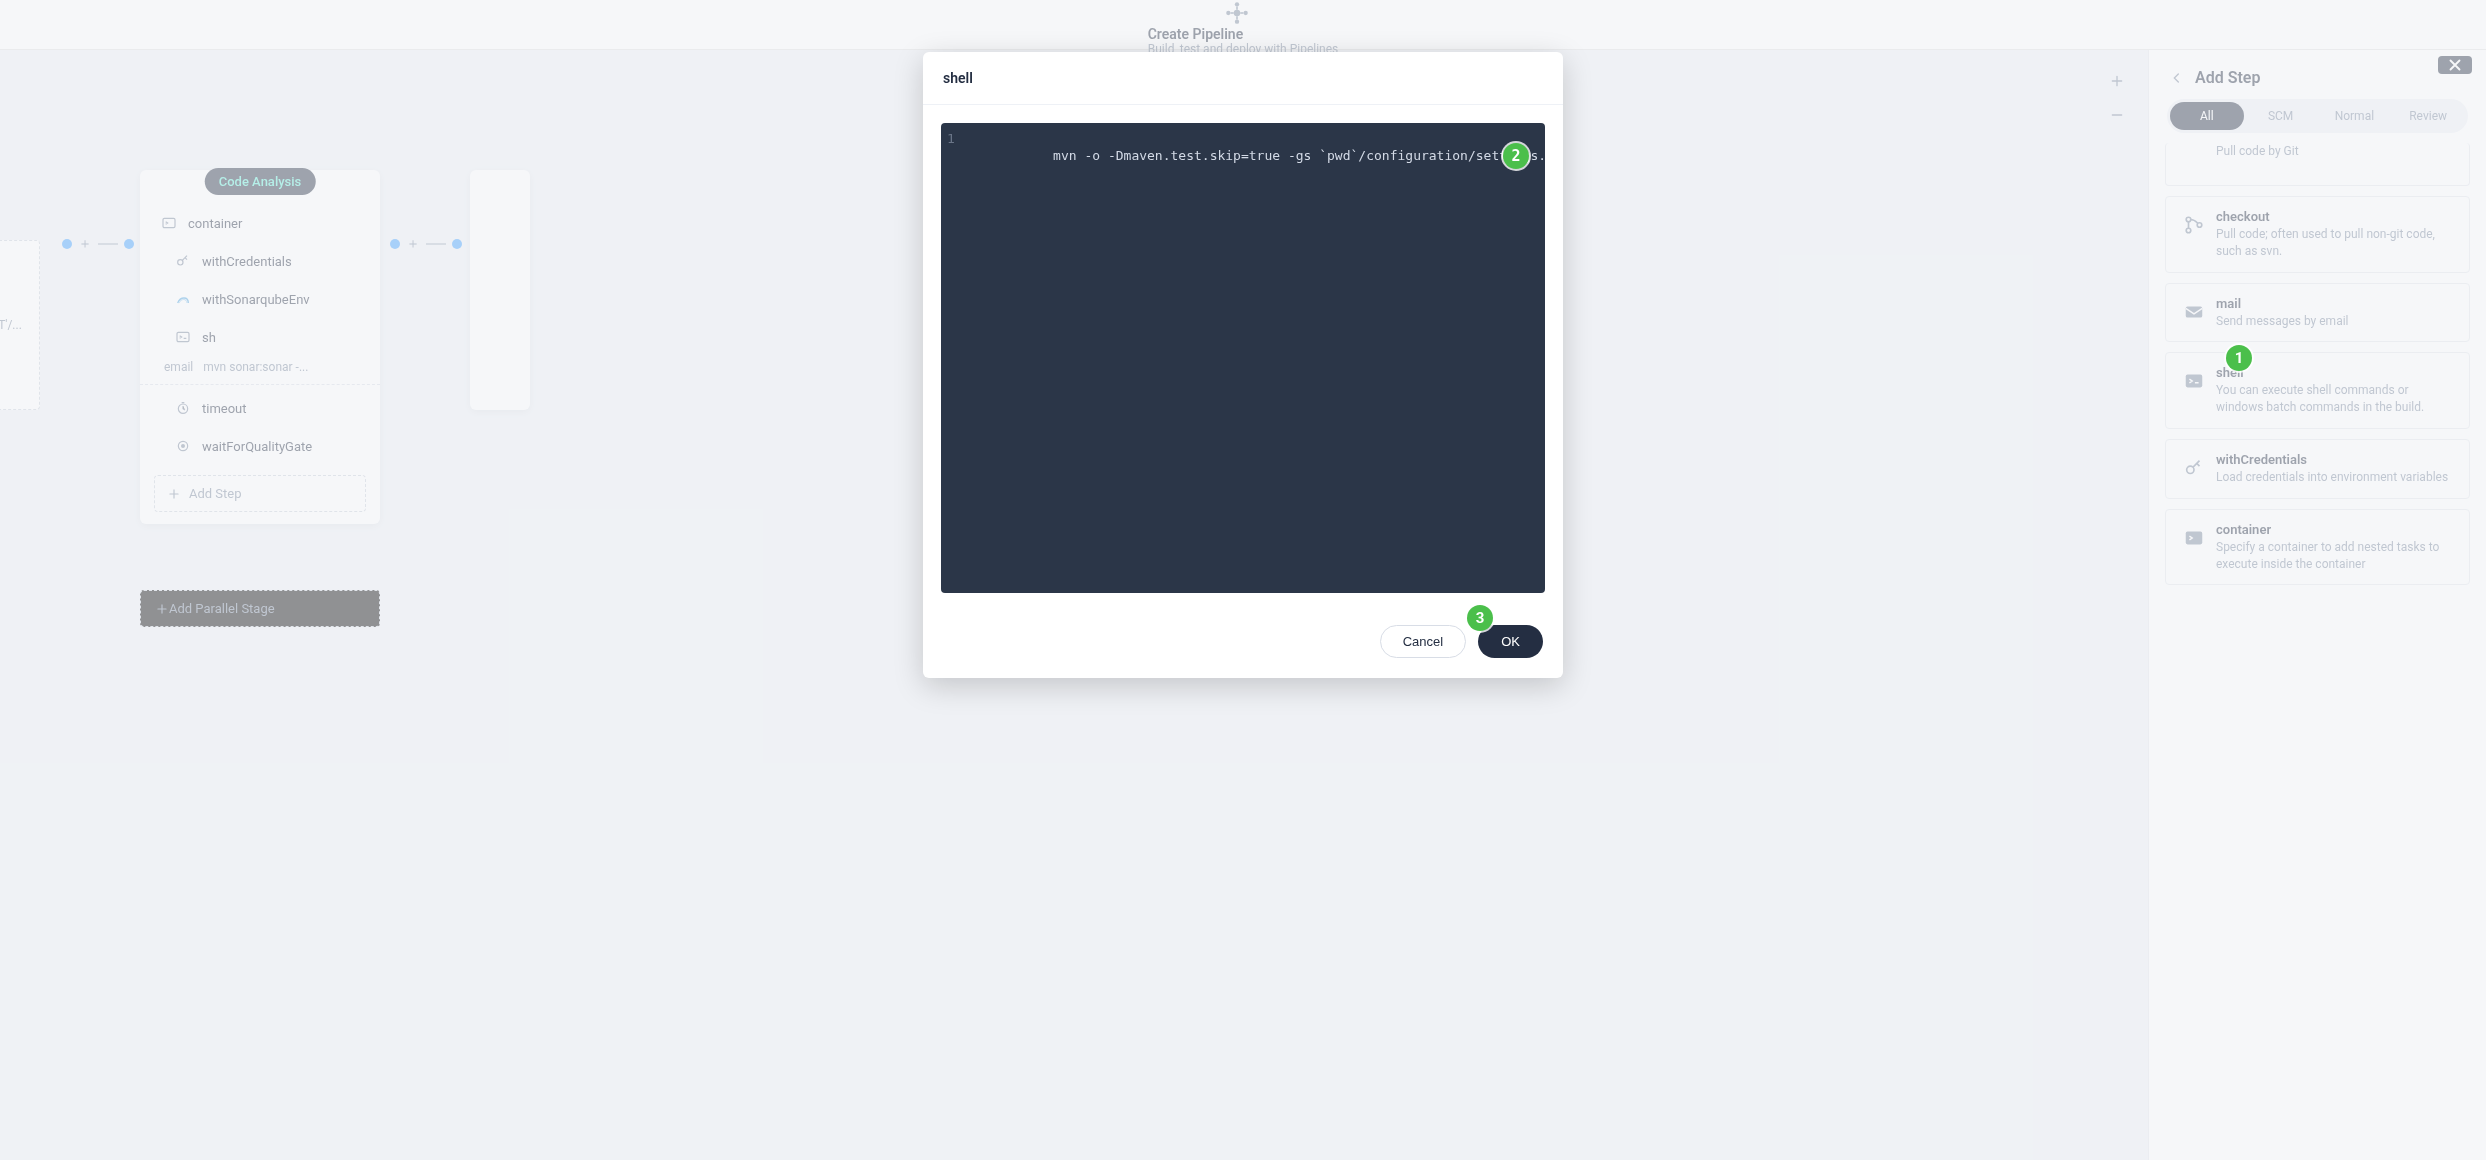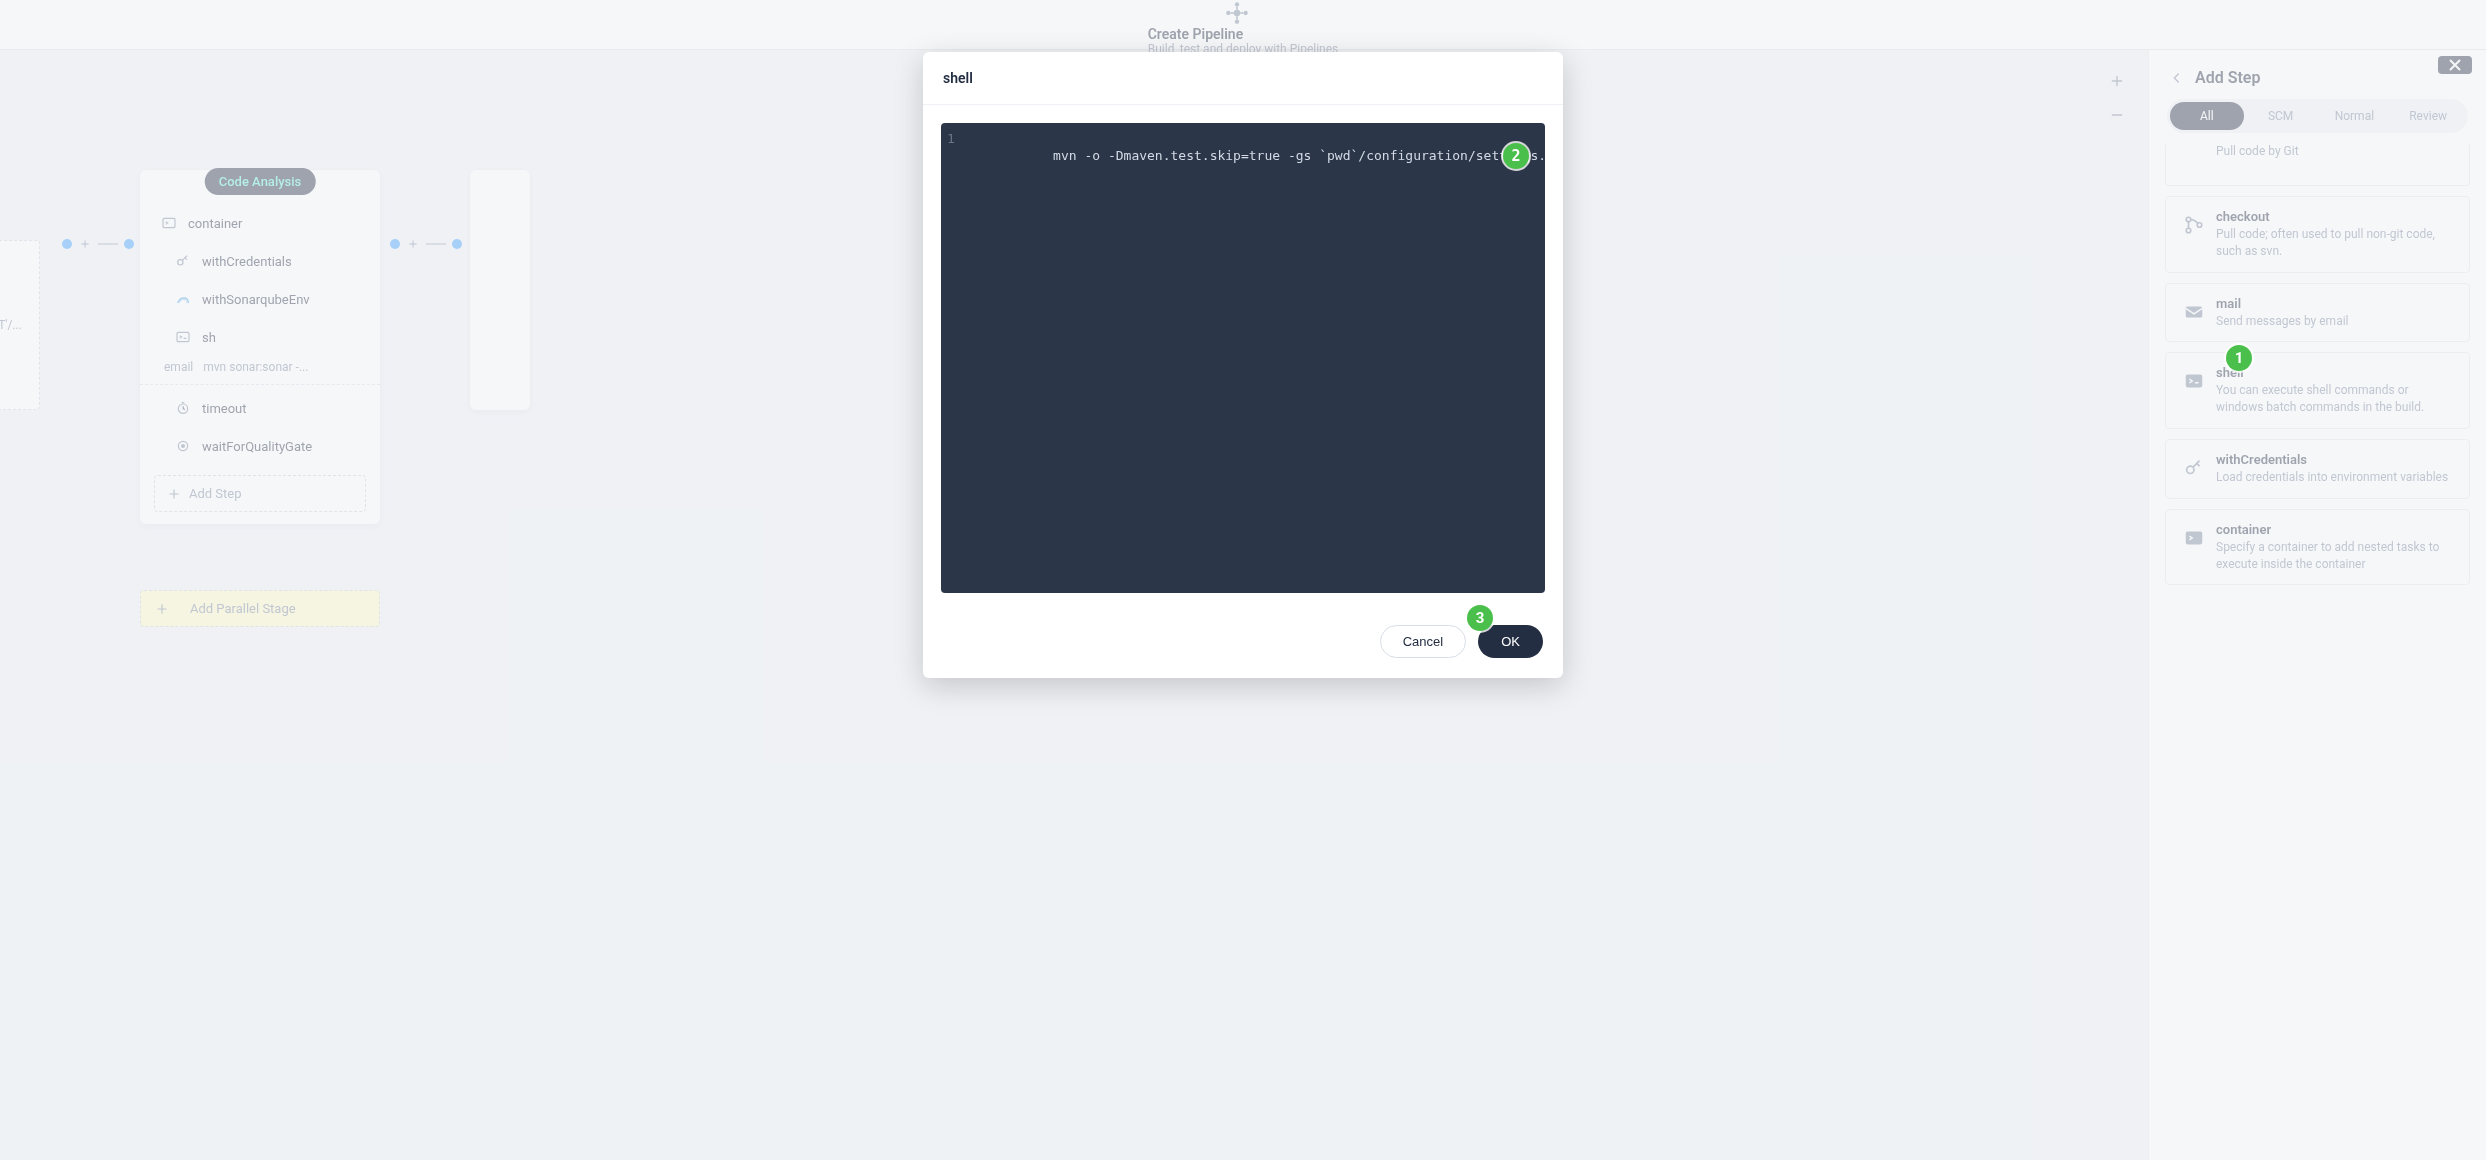--- a/index.html
+++ b/index.html
@@ -64,21 +64,21 @@
 
   .add-step-box {
     margin: 10px 14px 0 14px; border: 1px dashed #c8cfd9; border-radius: 4px;
     padding: 10px 12px; display:flex; align-items:center; gap:8px;
     font-size: 13px; color: #79879c; cursor:pointer;
   }
 
   .add-parallel-box {
     position:absolute; top: 540px; left: 140px; width:240px;
     border: 1px dashed #c8cfd9; border-radius: 4px; padding: 10px 14px;
-    display:flex; align-items:center; gap:21px; font-size:13px; color:#79879c; background:#fef9c3;
+    display:flex; align-items:center; gap:0; font-size:13px; color:#79879c; background:#000000;
   }
 
   
   .prev-frag {
     position:absolute; top:190px; left:-20px; width:60px; height:170px;
     background:#fff; border:1px dashed #c8cfd9; border-radius:4px;
     display:flex; align-items:center; justify-content:center; font-size:12px; color:#79879c;
   }
 
   

